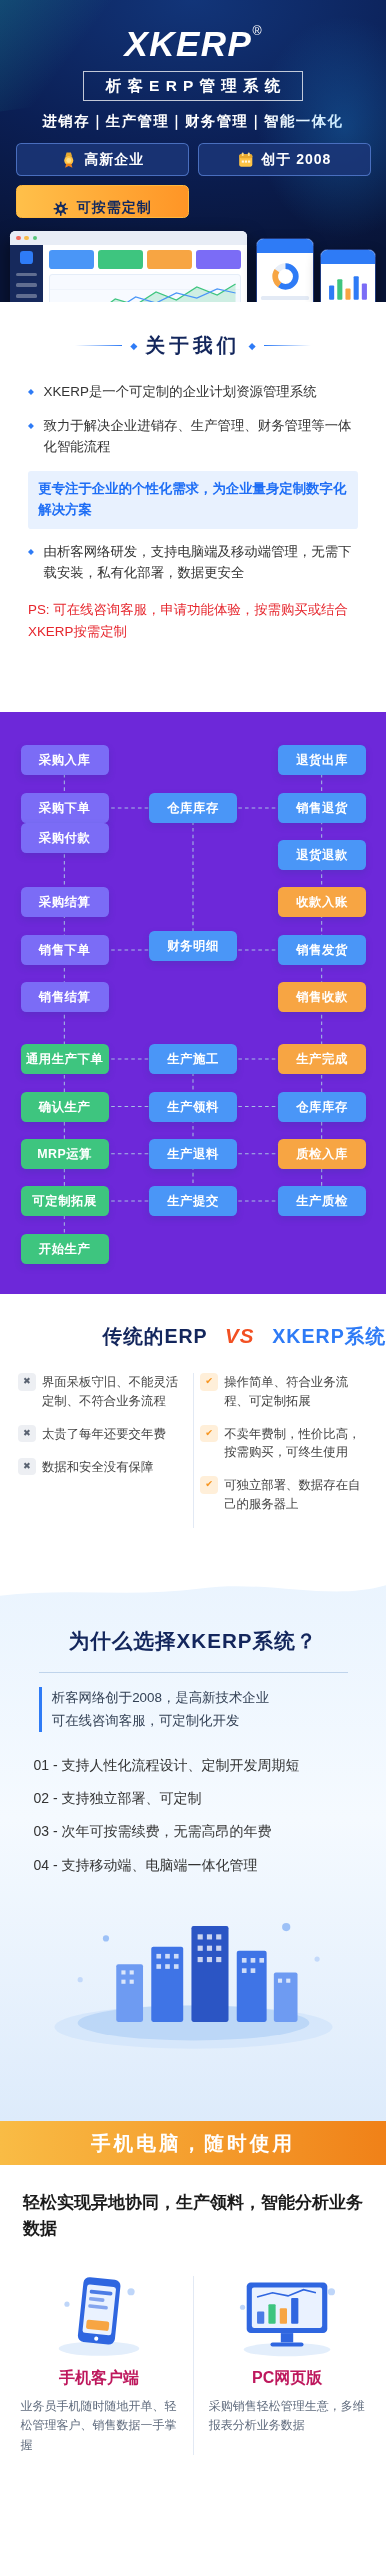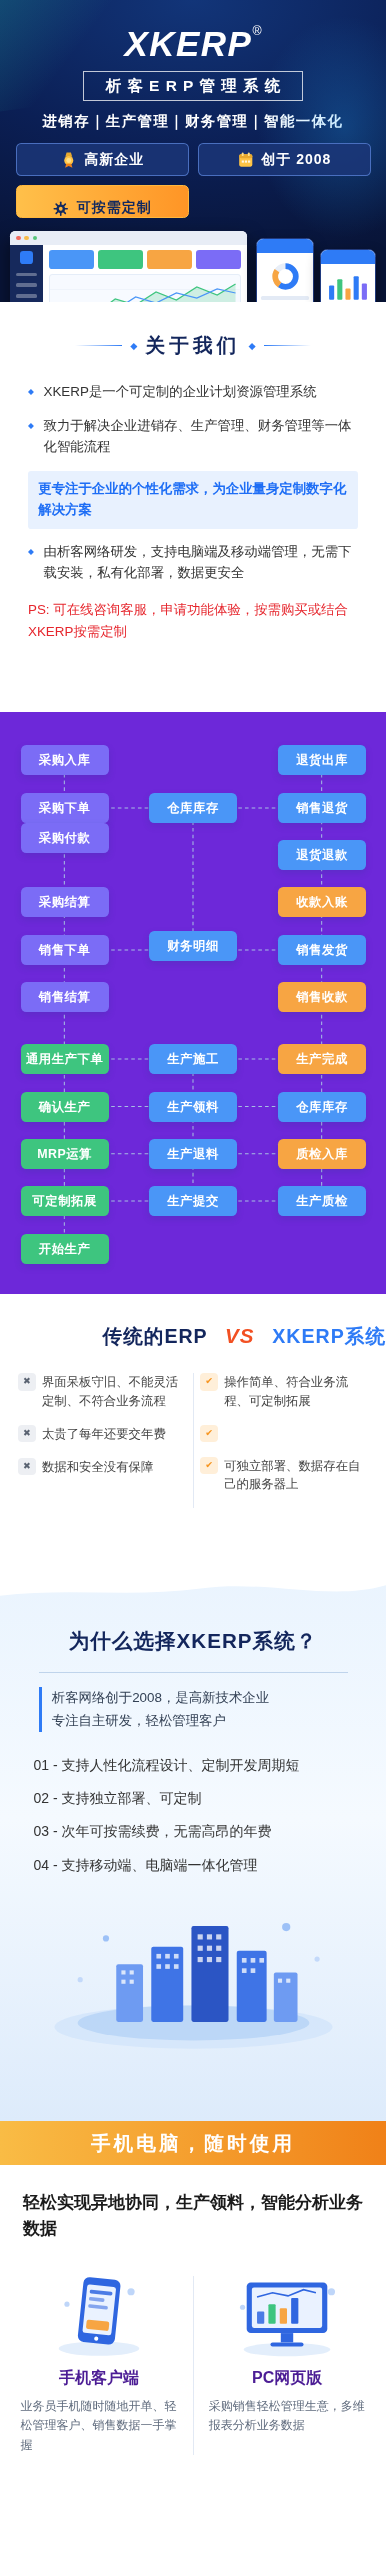--- a/index.html
+++ b/index.html
@@ -105,21 +105,21 @@
 
   
   .banner { height:44px; background:linear-gradient(90deg,#F9BC45 0%, #F08118 100%);
     display:flex; align-items:center; justify-content:center; }
   .banner-text { color:#fff; font-size:19.6px; font-weight:bold; letter-spacing:3.1px; }
   .devices { height:424px; background:#fff; padding-top:25px; }
   .devices-desc { width:340px; margin:0 auto; font-size:17px; font-weight:bold; color:#1b1b1b; line-height:1.55; }
   .cards { display:flex; width:376px; margin:28px auto 0; }
   .card { flex:1; padding:0 5.2px; text-align:center; }
   .card-icon { display:block; margin:0 auto; width:124px; height:88px; }
-  .card-title { margin-top:9.3px; font-size:16px; font-weight:bold; color:#4c1d95; }
+  .card-title { margin-top:9.3px; font-size:16px; font-weight:bold; color:#be185d; }
   .card-desc { margin-top:8.2px; font-size:12px; color:#5f6b7d; line-height:1.6; text-align:left; padding:0 10.3px; }
   .card-divider { width:0.5px; background:#E2E9F4; margin-top:5.2px; }
 </style>
 </head>
 <body>
 
 <div class="section hero">
   <div class="glow-left"></div>
   <div class="glow-right"></div>
 
@@ -358,38 +358,39 @@
       </div>
     </div>
     <div class="vs-divider"></div>
     <div class="vs-col">
       <div class="vs-item">
         <span class="vs-icon check">✔</span>
         <span>操作简单、符合业务流程、可定制拓展</span>
       </div>
       <div class="vs-item">
         <span class="vs-icon check">✔</span>
+        <span>不卖年费制，性价比高，按需购买，可终生使用</span>
       </div>
       <div class="vs-item">
         <span class="vs-icon check">✔</span>
         <span>可独立部署、数据存在自己的服务器上</span>
       </div>
     </div>
   </div>
 </div>
 
 <div class="section why">
   <svg class="wave" viewBox="0 0 750 70" preserveAspectRatio="none">
     <path d="M0,0 H750 V26 C640,58 520,14 390,32 C260,50 130,30 0,46 Z" fill="#FFFFFF"></path>
   </svg>
   <div class="why-title">为什么选择XKERP系统？</div>
   <div class="why-rule"></div>
   <div class="why-intro">
     <div>析客网络创于2008，是高新技术企业</div>
-    <div>专注自主研发，轻松管理客户</div>
+    <div>可在线咨询客服，可定制化开发</div>
   </div>
   <div class="why-points">
     <div class="why-point">01 - 支持人性化流程设计、定制开发周期短</div>
     <div class="why-point">02 - 支持独立部署、可定制</div>
     <div class="why-point">03 - 次年可按需续费，无需高昂的年费</div>
     <div class="why-point">04 - 支持移动端、电脑端一体化管理</div>
   </div>
   <svg class="city" width="309" height="155" viewBox="0 0 600 300">
     <ellipse cx="300" cy="252" rx="270" ry="42" fill="#D6E7FB"></ellipse>
     <ellipse cx="300" cy="244" rx="225" ry="34" fill="#BCD7F7"></ellipse>

